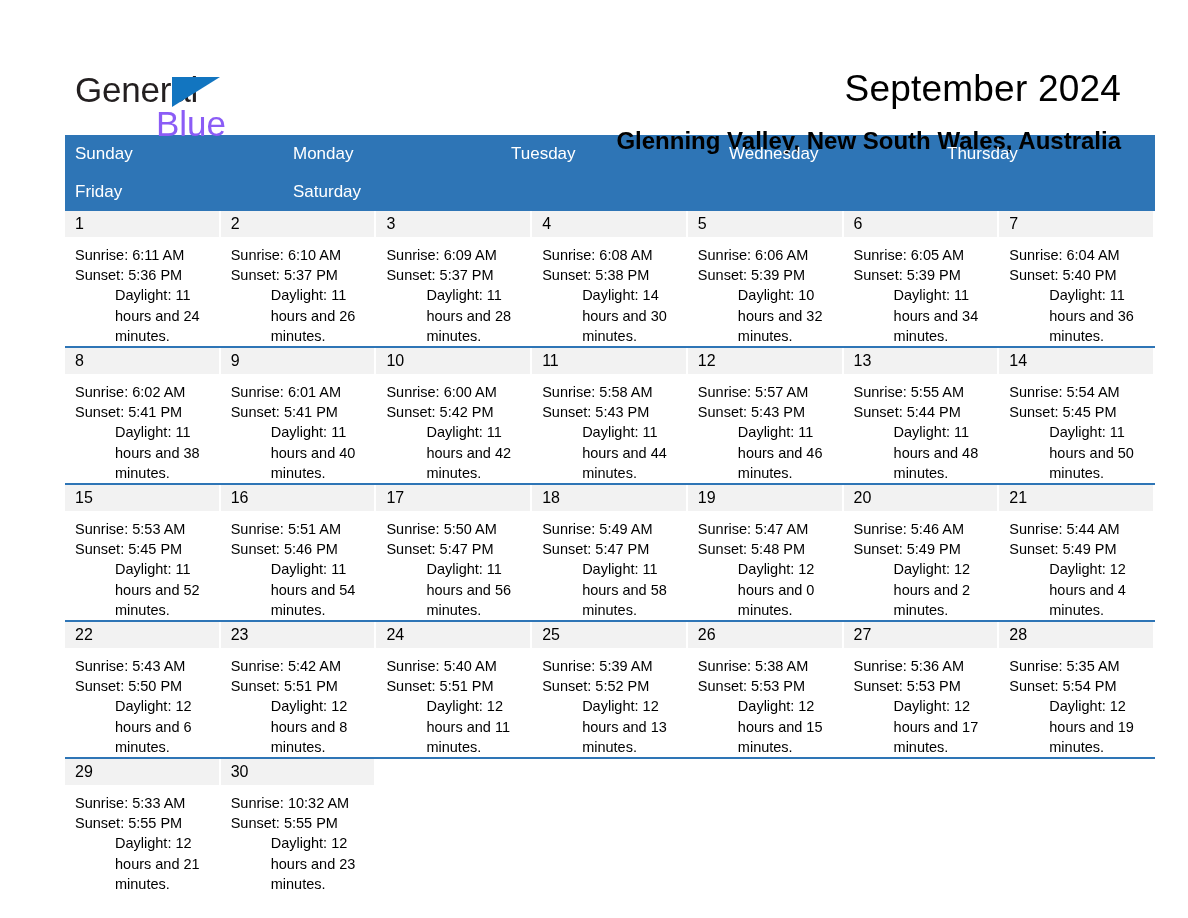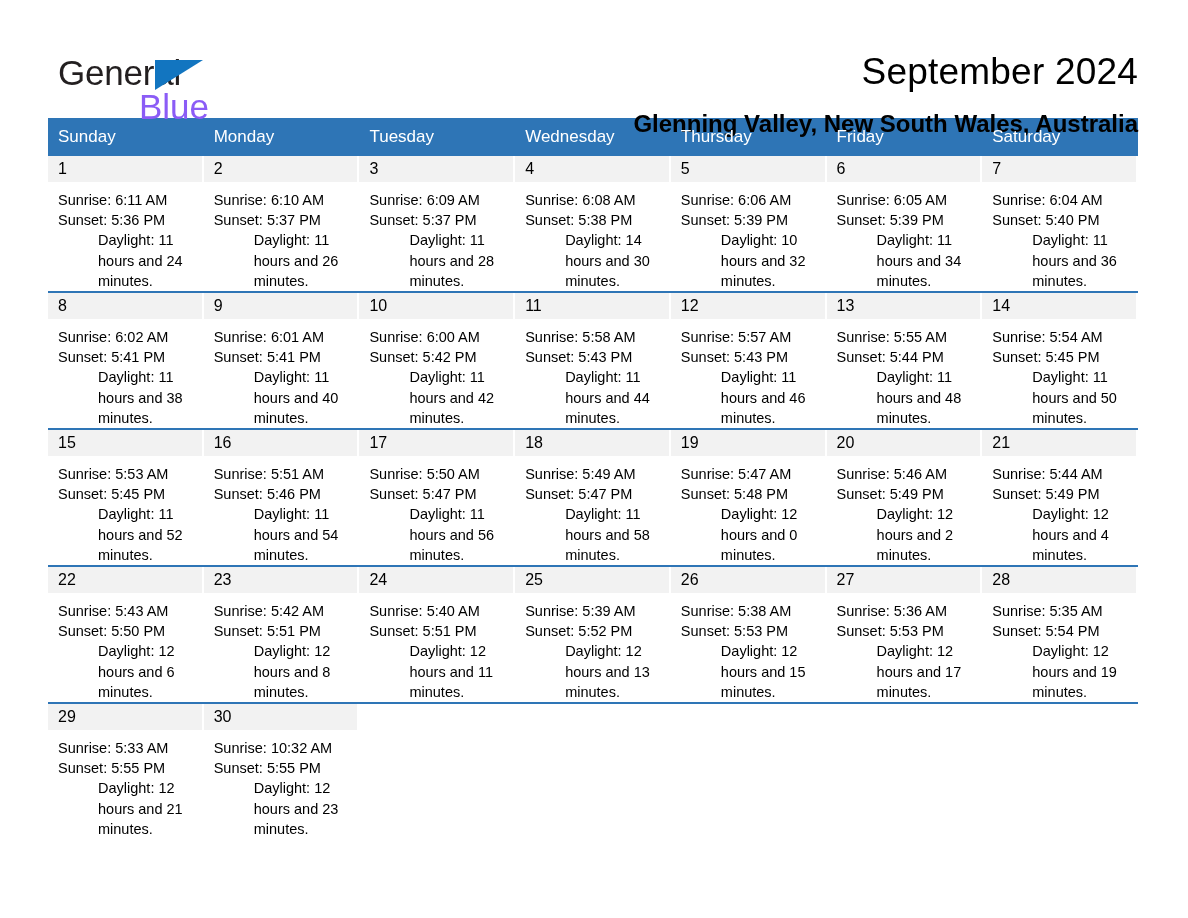--- a/index.html
+++ b/index.html
@@ -14,21 +14,21 @@
     height: 918px;
     font-family: "Liberation Sans", sans-serif;
     color: #000000;
     overflow: hidden;
   }
 
   .page {
     position: relative;
     width: 1188px;
     height: 918px;
-    padding: 0;
+    padding: 17px;
   }
 
   
   .header {
     display: flex;
     align-items: flex-start;
     justify-content: space-between;
     padding: 48px 50px 0 58px;
     height: 100px;
   }
@@ -91,21 +91,21 @@
   }
 
   
   .calendar {
     margin: 18px 50px 0 48px;
     width: 1090px;
   }
 
   .weekdays {
     display: grid;
-    grid-template-columns: repeat(7, 1fr);
+    grid-template-columns: repeat(5, 1fr);
     background: #2e75b6;
   }
   .weekday {
     color: #ffffff;
     font-size: 17px;
     line-height: 20px;
     padding: 9px 0 9px 10px;
     white-space: nowrap;
   }
 

